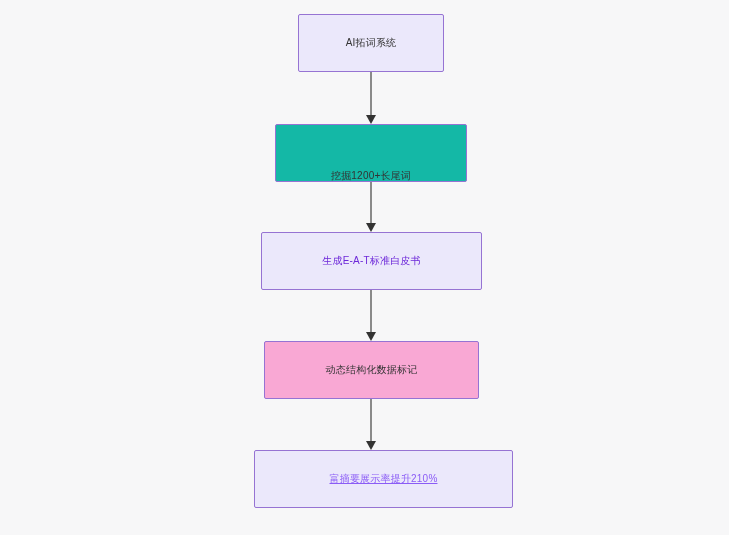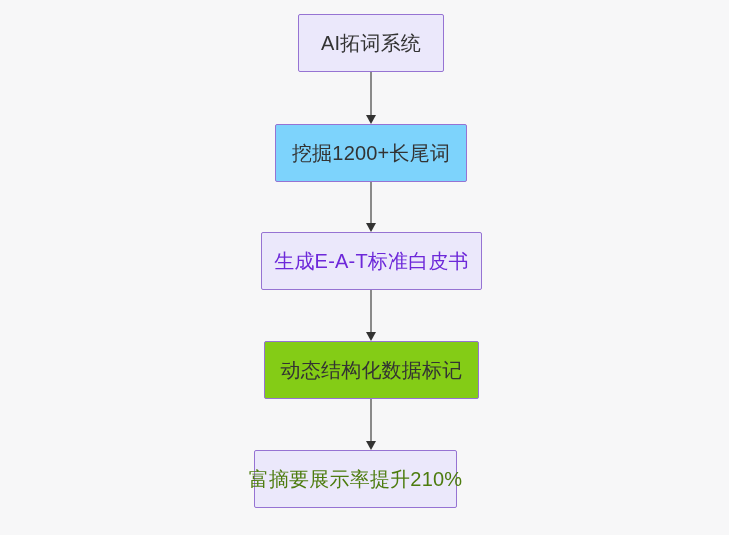--- a/index.html
+++ b/index.html
@@ -23,21 +23,21 @@
   .node {
     position: absolute;
     box-sizing: border-box;
     background: #ebe8fb;
     border: 1.6px solid #9673d3;
     border-radius: 2px;
     display: flex;
     align-items: center;
     justify-content: center;
     color: #333333;
-    font-size: 20px;
+    font-size: 10px;
     line-height: 1;
     letter-spacing: 0.2px;
     white-space: nowrap;
     user-select: none;
   }
 
   .node-label {
     display: block;
     text-align: center;
   }
@@ -81,25 +81,25 @@
       <div class="edge-line" style="height: 44px; background: rgb(138, 138, 138);"></div>
       <div class="edge-arrow" style="top: 42px; border-top-color: rgb(51, 51, 51);"></div>
     </div>
     <div class="edge" style="left: 370px; top: 399px; width: 2px; height: 51px;">
       <div class="edge-line" style="height: 44px; background: rgb(138, 138, 138);"></div>
       <div class="edge-arrow" style="top: 42px; border-top-color: rgb(51, 51, 51);"></div>
     </div>
     <div class="node" style="left: 298px; top: 14px; width: 146px; height: 58px; background: rgb(235, 232, 251); border-color: rgb(150, 115, 211); color: rgb(51, 51, 51);">
       <span class="node-label">AI拓词系统</span>
     </div>
-    <div class="node" style="left: 275px; top: 124px; width: 192px; height: 58px; background: #7dd3fc; border-color: rgb(150, 115, 211); color: rgb(51, 51, 51);">
+    <div class="node" style="left: 275px; top: 124px; width: 192px; height: 58px; background: #14b8a6; border-color: rgb(150, 115, 211); color: rgb(51, 51, 51); align-items: flex-end;">
       <span class="node-label">挖掘1200+长尾词</span>
     </div>
     <div class="node" style="left: 261px; top: 232px; width: 221px; height: 58px; background: rgb(235, 232, 251); border-color: rgb(150, 115, 211); color: #6d28d9;">
       <span class="node-label">生成E-A-T标准白皮书</span>
     </div>
-    <div class="node" style="left: 264px; top: 341px; width: 215px; height: 58px; background: #84cc16; border-color: rgb(150, 115, 211); color: rgb(51, 51, 51);">
+    <div class="node" style="left: 264px; top: 341px; width: 215px; height: 58px; background: #f9a8d4; border-color: rgb(150, 115, 211); color: rgb(51, 51, 51);">
       <span class="node-label">动态结构化数据标记</span>
     </div>
-    <div class="node" style="left: 254px; top: 450px; width: 203px; height: 58px; background: rgb(235, 232, 251); border-color: rgb(150, 115, 211); color: #4d7c0f;">
+    <div class="node" style="left: 254px; top: 450px; width: 259px; height: 58px; background: rgb(235, 232, 251); border-color: rgb(150, 115, 211); color: #8b5cf6; text-decoration: underline;">
       <span class="node-label">富摘要展示率提升210%</span>
     </div>
   </div>
 
 </body></html>

